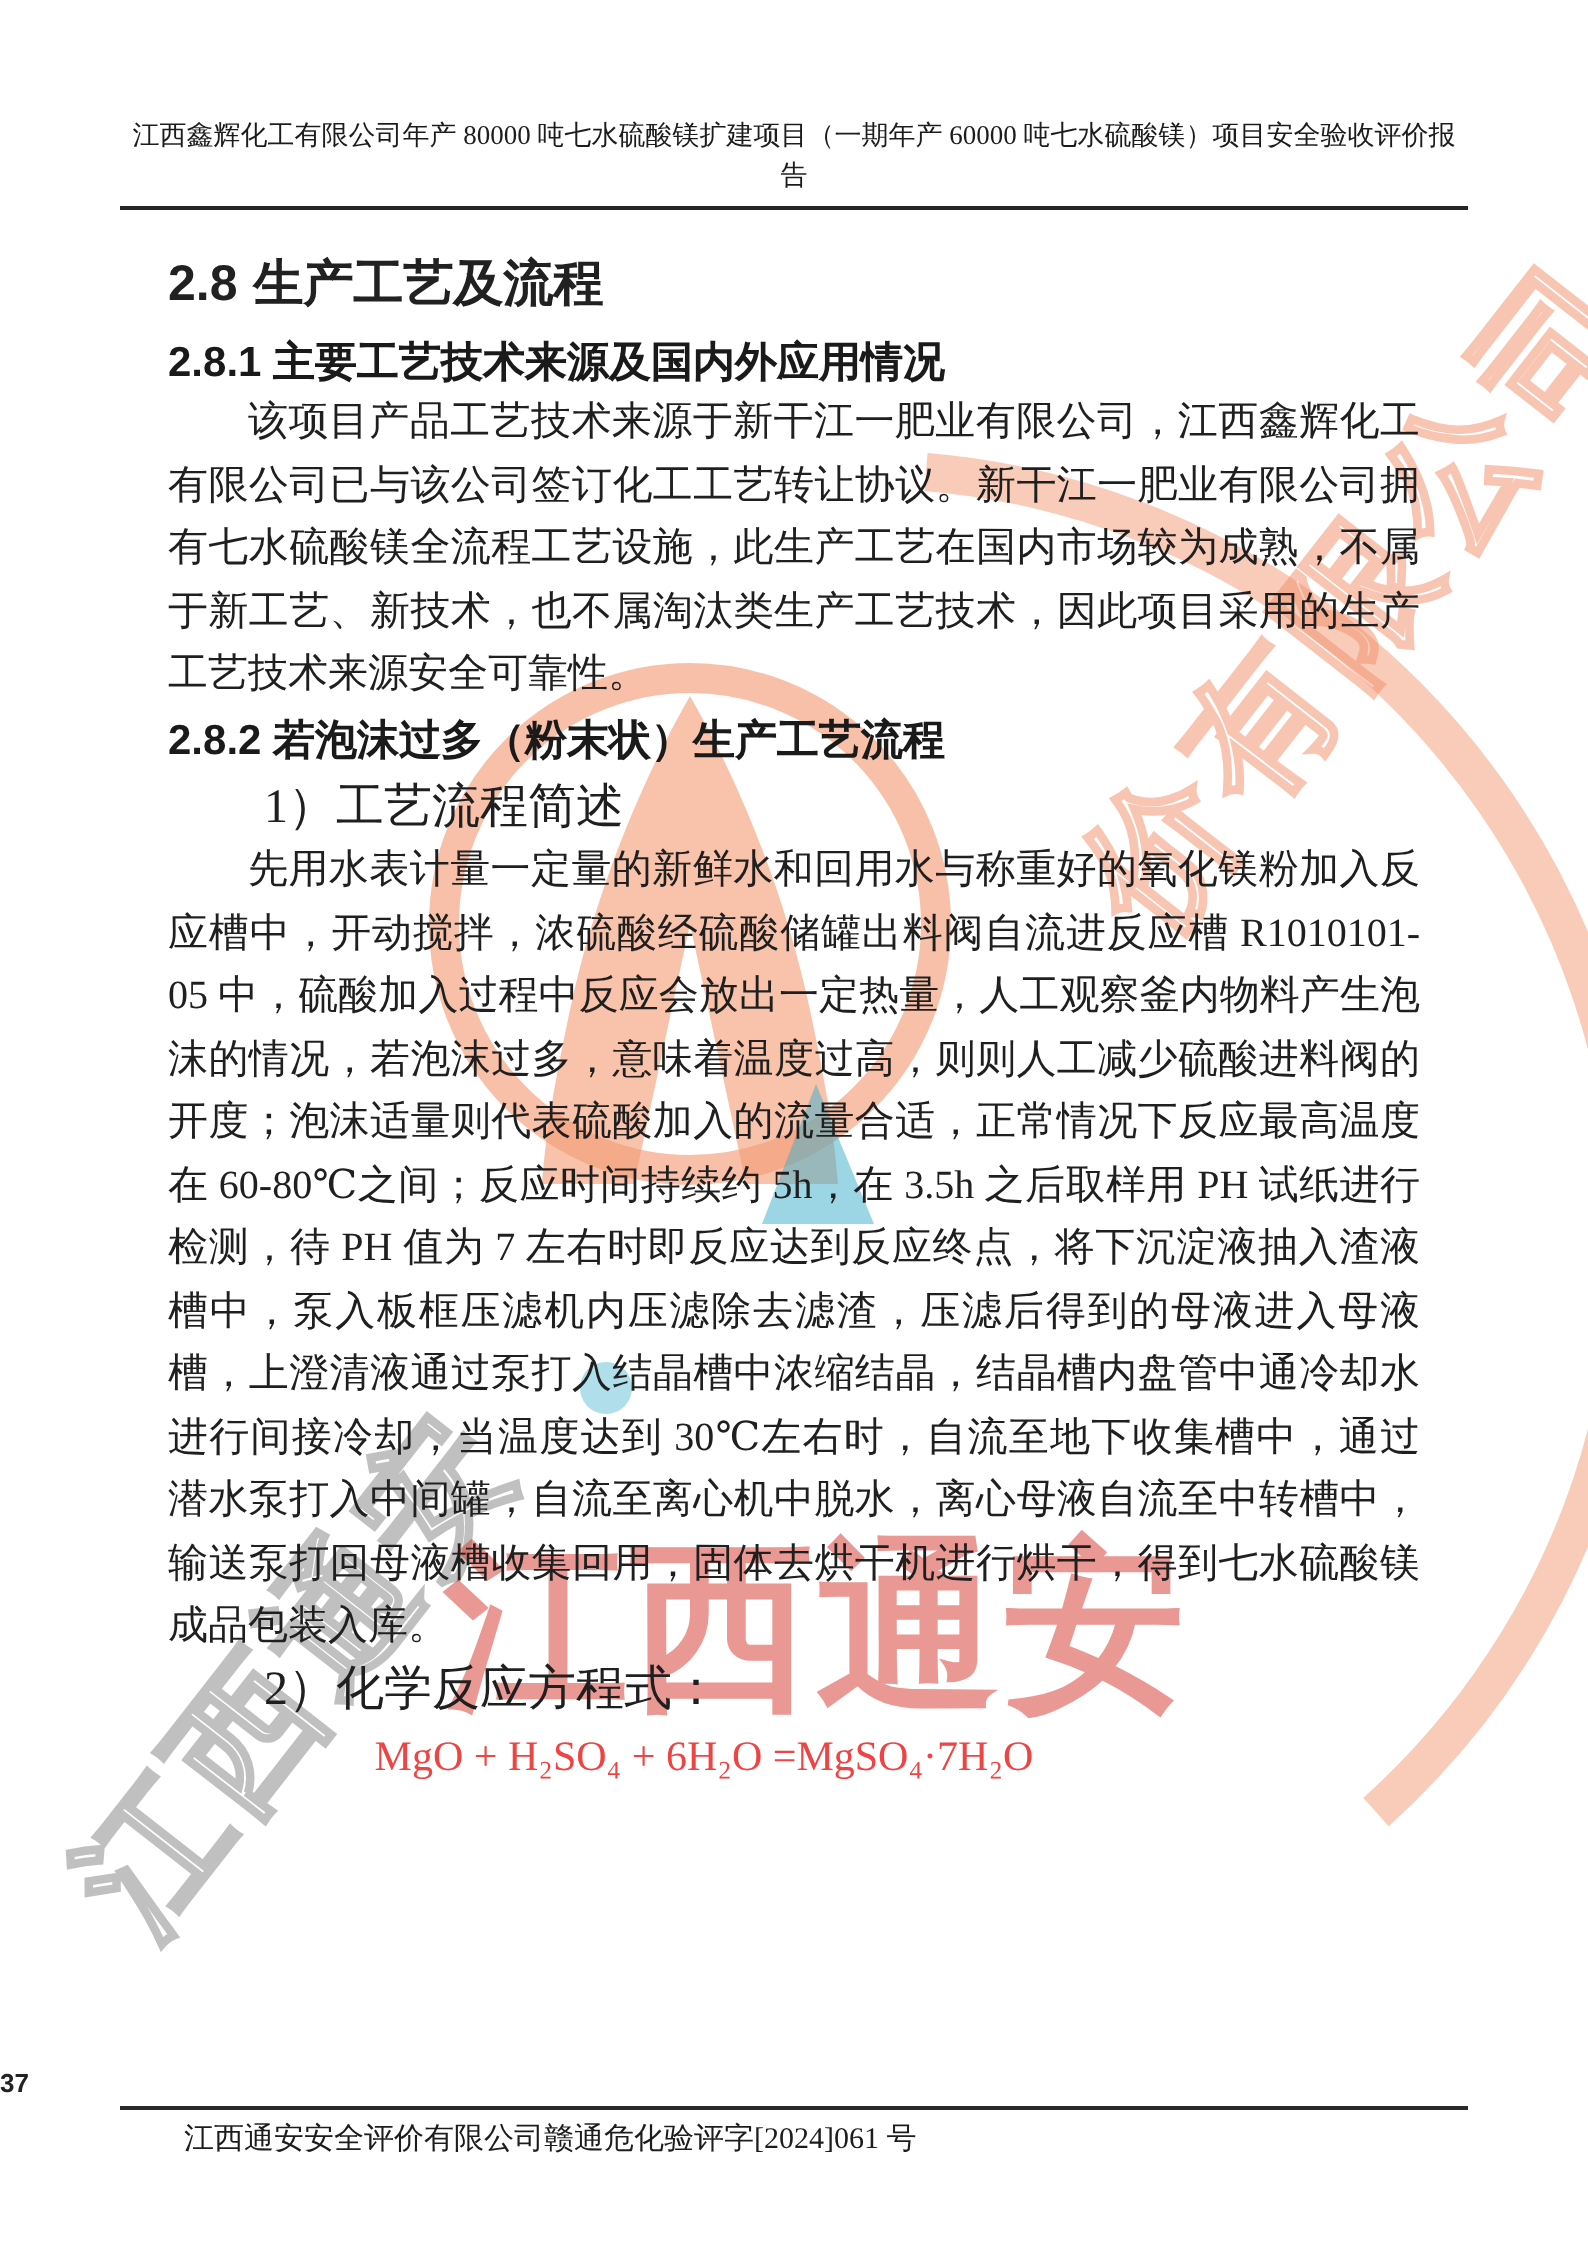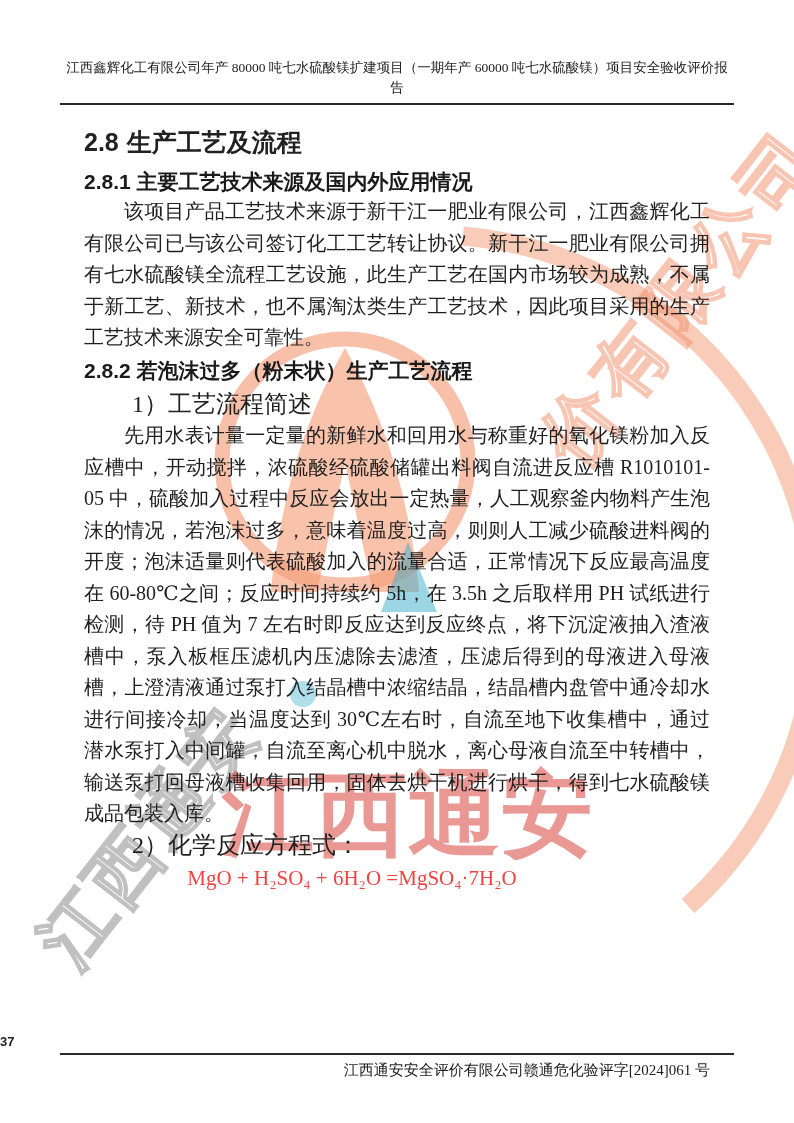--- a/index.html
+++ b/index.html
@@ -72,21 +72,21 @@
     position:absolute; z-index:1; left:0; right:0; top:1034px;
     text-align:left; font-size:13px; font-weight:bold;
     font-family:"Liberation Sans","DejaVu Sans",sans-serif; color:#222;
   }
   .footer-rule {
     position:absolute; z-index:1; left:60px; right:60px; top:1053px;
     border-top:2px solid #2a2a2a; height:0;
   }
   .footer-row {
     position:absolute; z-index:1; left:60px; right:60px; top:1060px;
-    display:flex; justify-content:flex-end;
+    display:flex; justify-content:flex-start;
     font-size:15px; line-height:20px; color:#1c1c1c;
   }
   .footer-left { padding-left:32px; }
   .footer-right { padding-right:24px; }
 </style>
 </head>
 <body>
 
 <div class="page">
 

